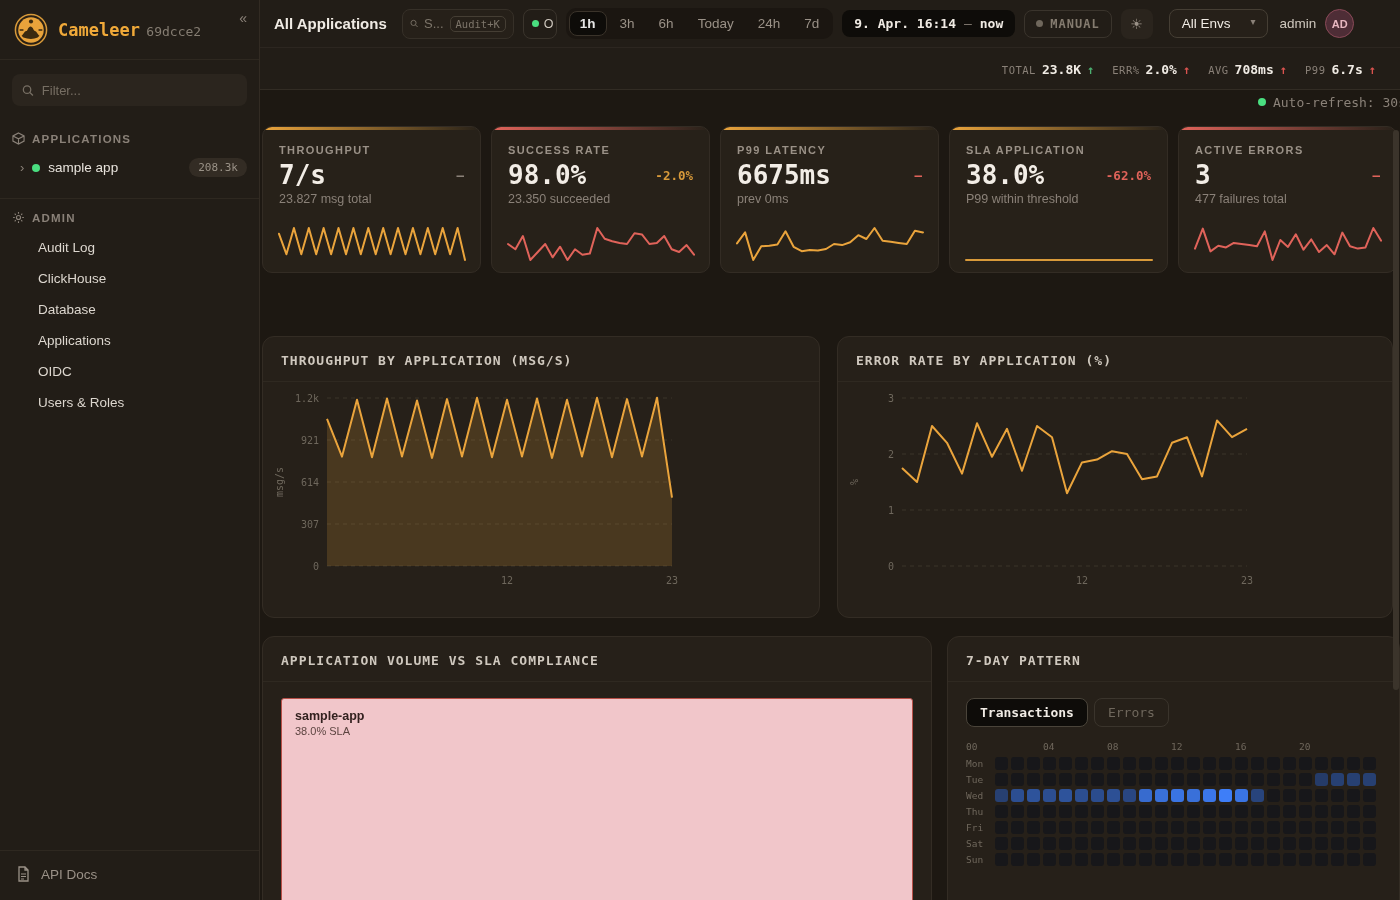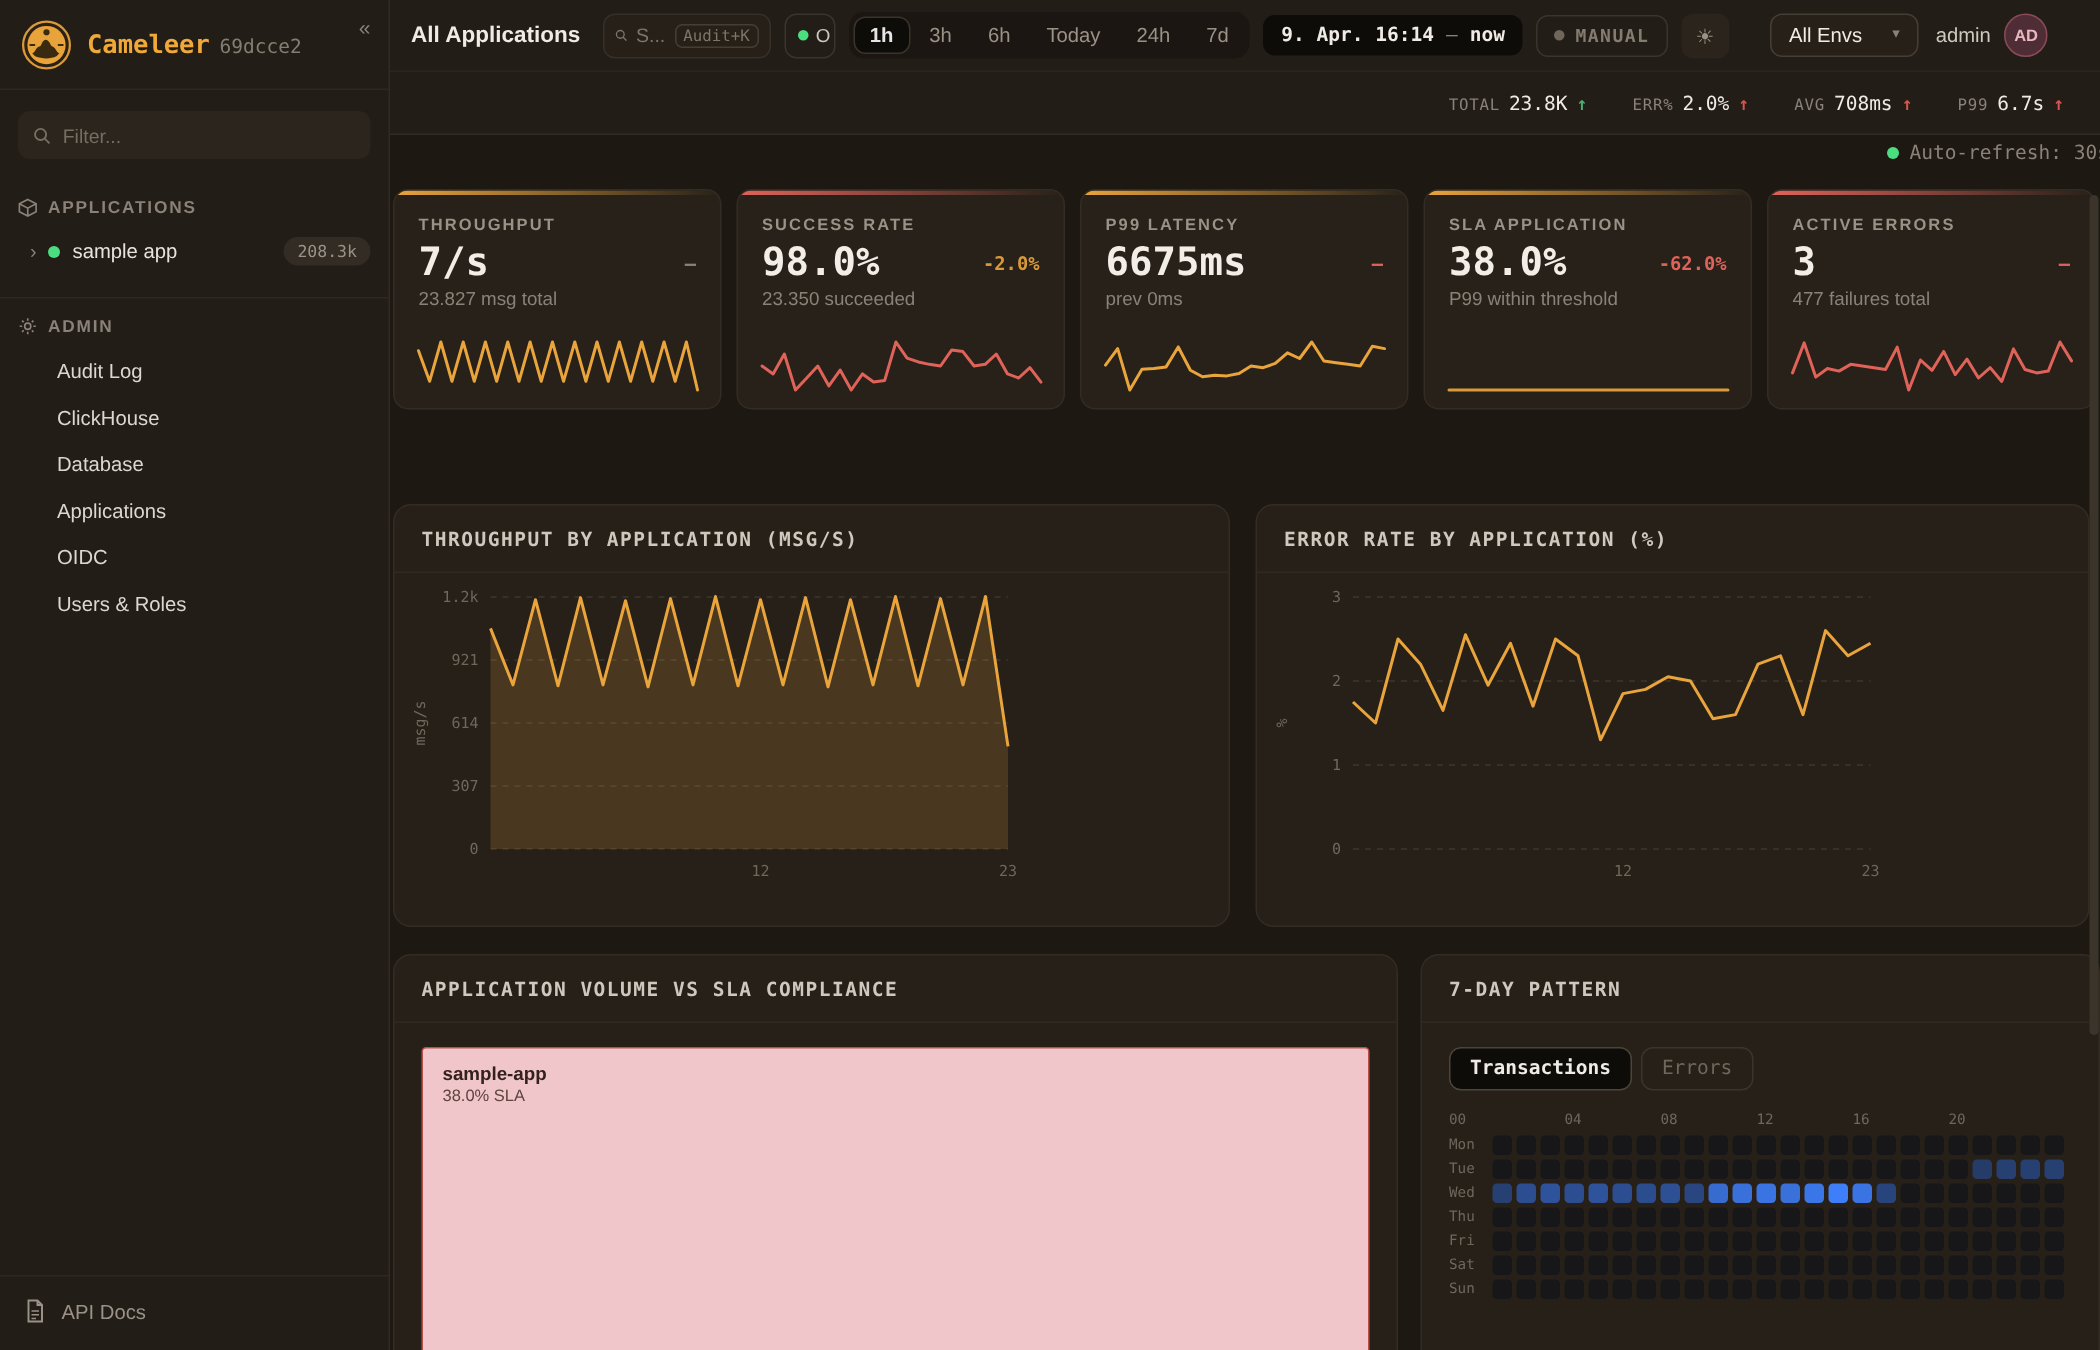--- a/index.html
+++ b/index.html
@@ -38,32 +38,32 @@
   .online-pill .lab { color:#cfc8be; font-size:12.5px; }
   .range-group { display:flex; align-items:center; background:#1b1611; border-radius:10px; padding:3px; gap:2px; flex:0 0 auto; }
   .range-btn { border:none; background:transparent; color:#9a9187; font-size:13.5px; padding:5px 11px; border-radius:8px; cursor:pointer; font-family:"Liberation Sans", sans-serif; white-space:nowrap; }
   .range-btn.active { background:#0e0c09; color:#e5e5e5; font-weight:bold; border:1px solid #3a332a; padding:4px 10px; }
   .date-pill { background:#0e0c09; border-radius:8px; padding:6px 12px; display:flex; gap:8px; align-items:center; font-family:"DejaVu Sans Mono", monospace; font-size:13px; flex:0 0 auto; }
   .date-pill .d { color:#f0ebe4; font-weight:bold; }
   .date-pill .sep { color:#8a8178; }
   .manual-btn { border:1px solid #3a342c; background:transparent; border-radius:8px; padding:6px 11px; display:flex; align-items:center; gap:7px; font-family:"DejaVu Sans Mono", monospace; font-size:12px; font-weight:bold; letter-spacing:1px; color:#857c70; cursor:pointer; flex:0 0 auto; }
   .manual-dot { width:7px; height:7px; border-radius:50%; background:#6f675c; }
   .theme-btn { width:32px; height:30px; background:#2a241d; border:none; border-radius:8px; color:#9a9187; font-size:14px; cursor:pointer; flex:0 0 auto; }
-  .env-select { border:1px solid #453e34; background:#262019; border-radius:8px; padding:6px 12px; display:flex; align-items:flex-start; gap:20px; color:#f0ebe4; font-size:13.5px; cursor:pointer; margin-left:18px; flex:0 0 auto; }
+  .env-select { border:1px solid #453e34; background:#262019; border-radius:8px; padding:6px 12px; display:flex; align-items:flex-start; gap:20px; color:#f0ebe4; font-size:13.5px; cursor:pointer; margin-left:7px; flex:0 0 auto; }
   .env-caret { color:#8a8178; font-size:10px; }
   .user-name { color:#cfc8be; font-size:13.5px; margin-left:2px; }
   .avatar { width:29px; height:29px; border-radius:50%; background:#4e2d36; border:1px solid #8a4a58; color:#e8b7c0; font-size:11px; font-weight:bold; display:flex; align-items:center; justify-content:center; cursor:pointer; flex:0 0 auto; }
 
   .tabbar { height:42px; display:flex; align-items:flex-end; padding:0 24px; background:#221d17; border-bottom:1px solid #322c24; }
   .tab { padding:11px 2px; margin-right:34px; color:#9a9187; font-size:14px; cursor:pointer; border-bottom:2px solid transparent; white-space:nowrap; }
   .tab.active { color:#f0a939; font-weight:bold; border-bottom-color:#f0a939; }
-  .tab-stats { margin-left:auto; display:flex; gap:30px; align-items:center; padding-bottom:12px; font-family:"DejaVu Sans Mono", monospace; white-space:nowrap; }
+  .tab-stats { margin-left:auto; display:flex; gap:18px; align-items:center; padding-bottom:12px; font-family:"DejaVu Sans Mono", monospace; white-space:nowrap; }
   .stat { display:flex; gap:6px; align-items:baseline; }
   .stat .sl { color:#8a8178; font-size:10.5px; letter-spacing:.5px; }
-  .stat .sv { color:#f0ebe4; font-size:13px; font-weight:normal; }
+  .stat .sv { color:#f0ebe4; font-size:13px; font-weight:bold; }
   .stat .sa { font-size:12px; font-weight:bold; }
 
   .refresh-row { height:24px; display:flex; justify-content:flex-end; align-items:center; gap:7px; padding-right:0; font-family:"DejaVu Sans Mono", monospace; font-size:13px; color:#8a8178; overflow:hidden; }
   .refresh-row span.txt { margin-right:-6px; white-space:nowrap; }
 
   
   .kpi-row { display:flex; gap:10px; padding:12px 0 0 2px; }
   .kpi-card { width:219px; flex:0 0 219px; height:147px; background:#272119; border:1px solid #332c24; border-radius:10px; overflow:hidden; position:relative; }
   .kpi-top { height:3px; width:100%; }
   .kpi-label { padding:14px 16px 0; color:#9a9187; font-size:11px; font-weight:bold; letter-spacing:1.4px; }

